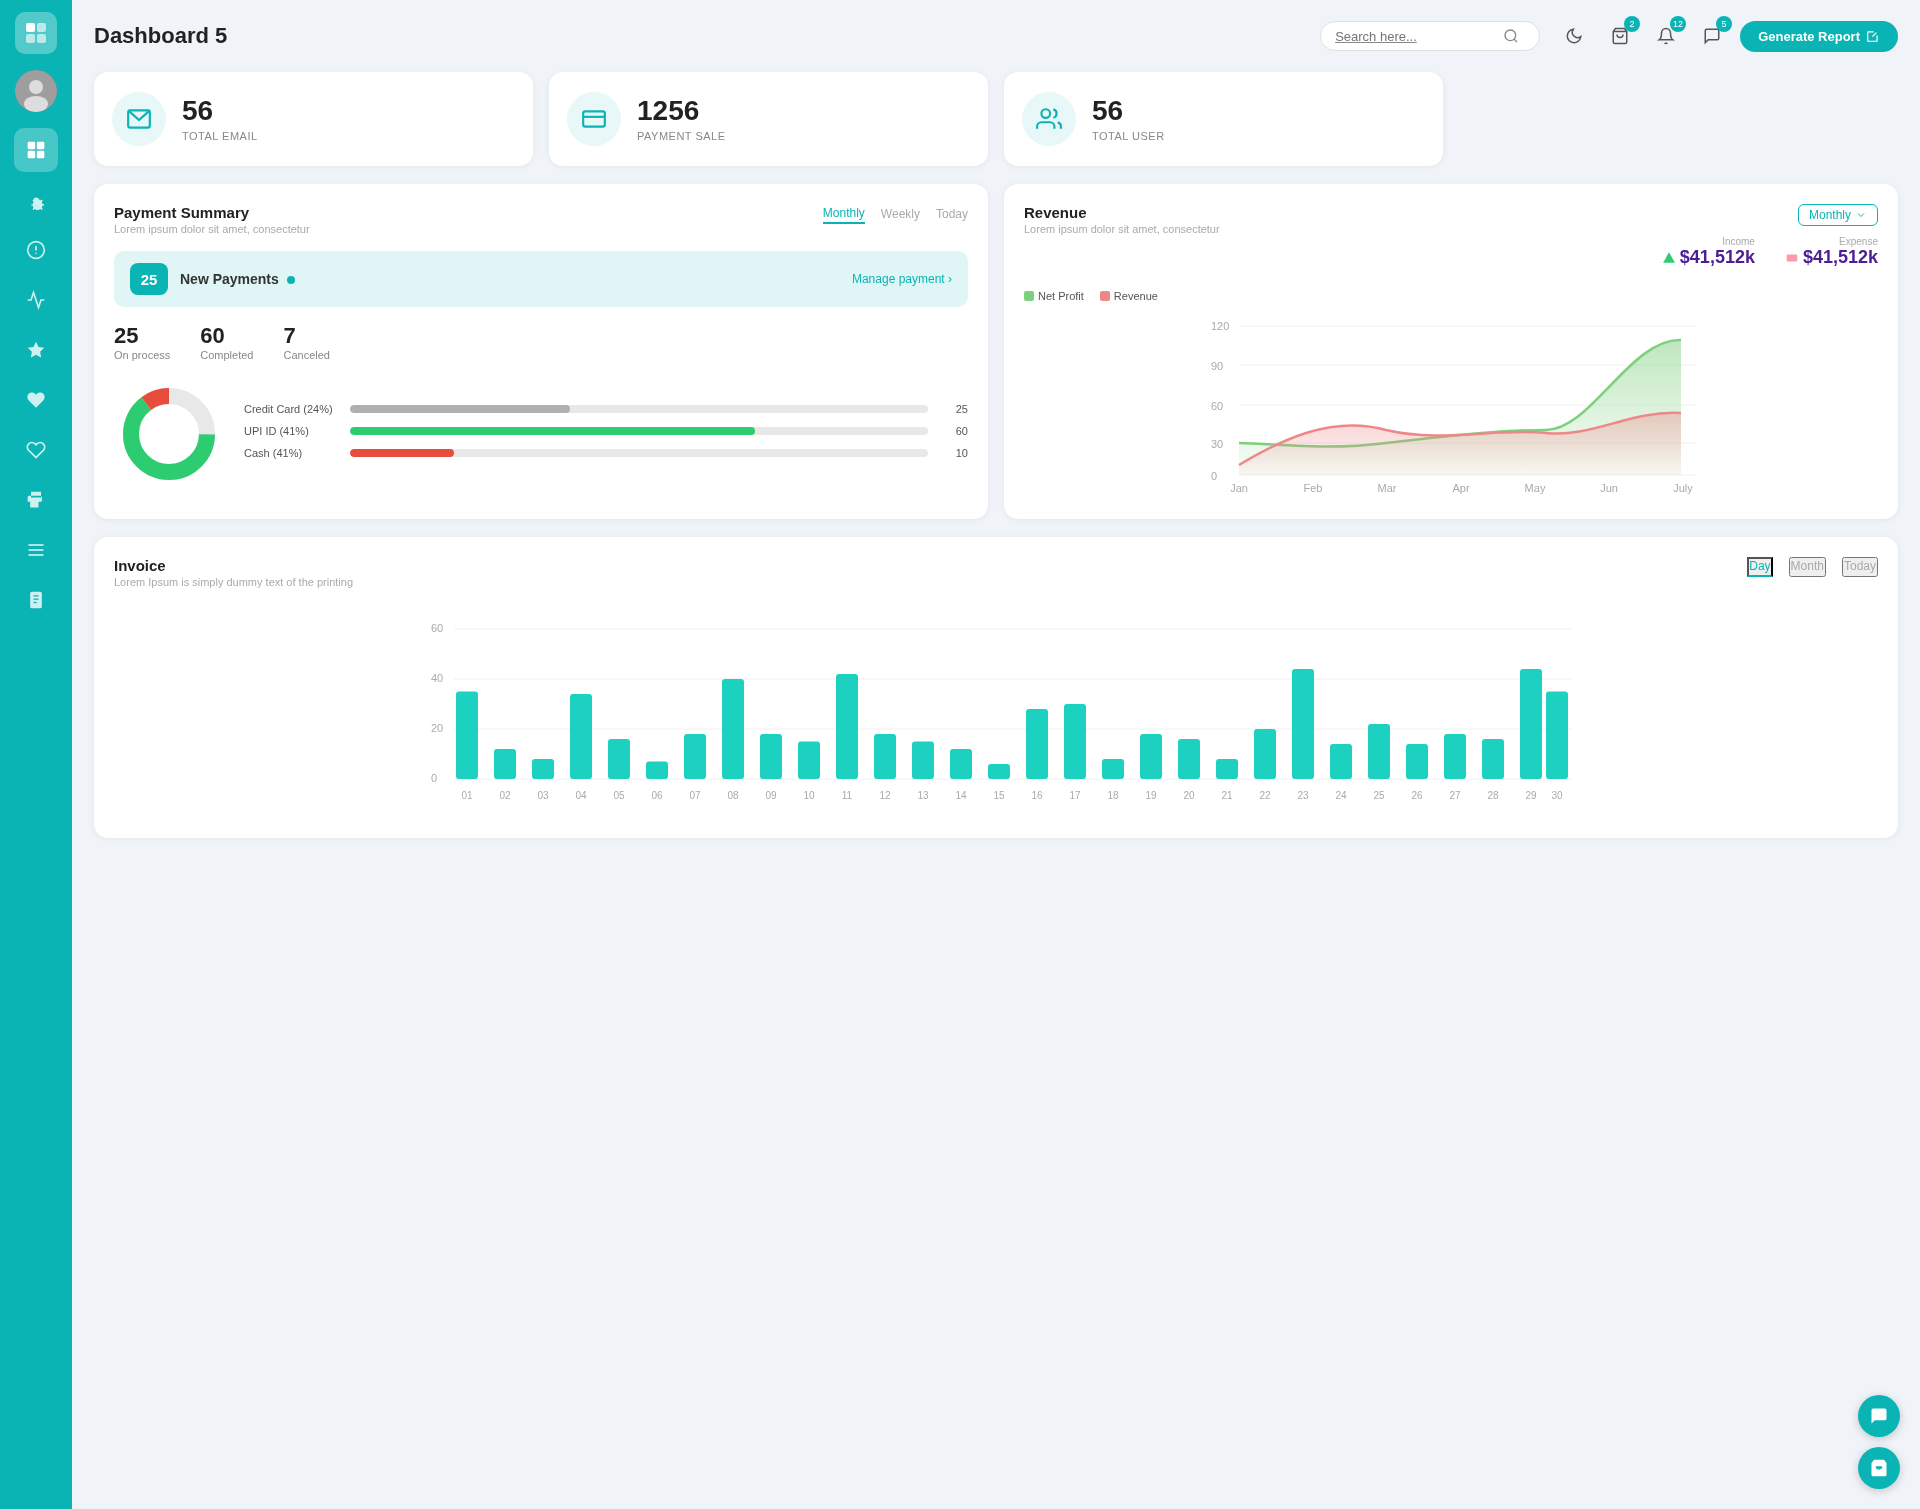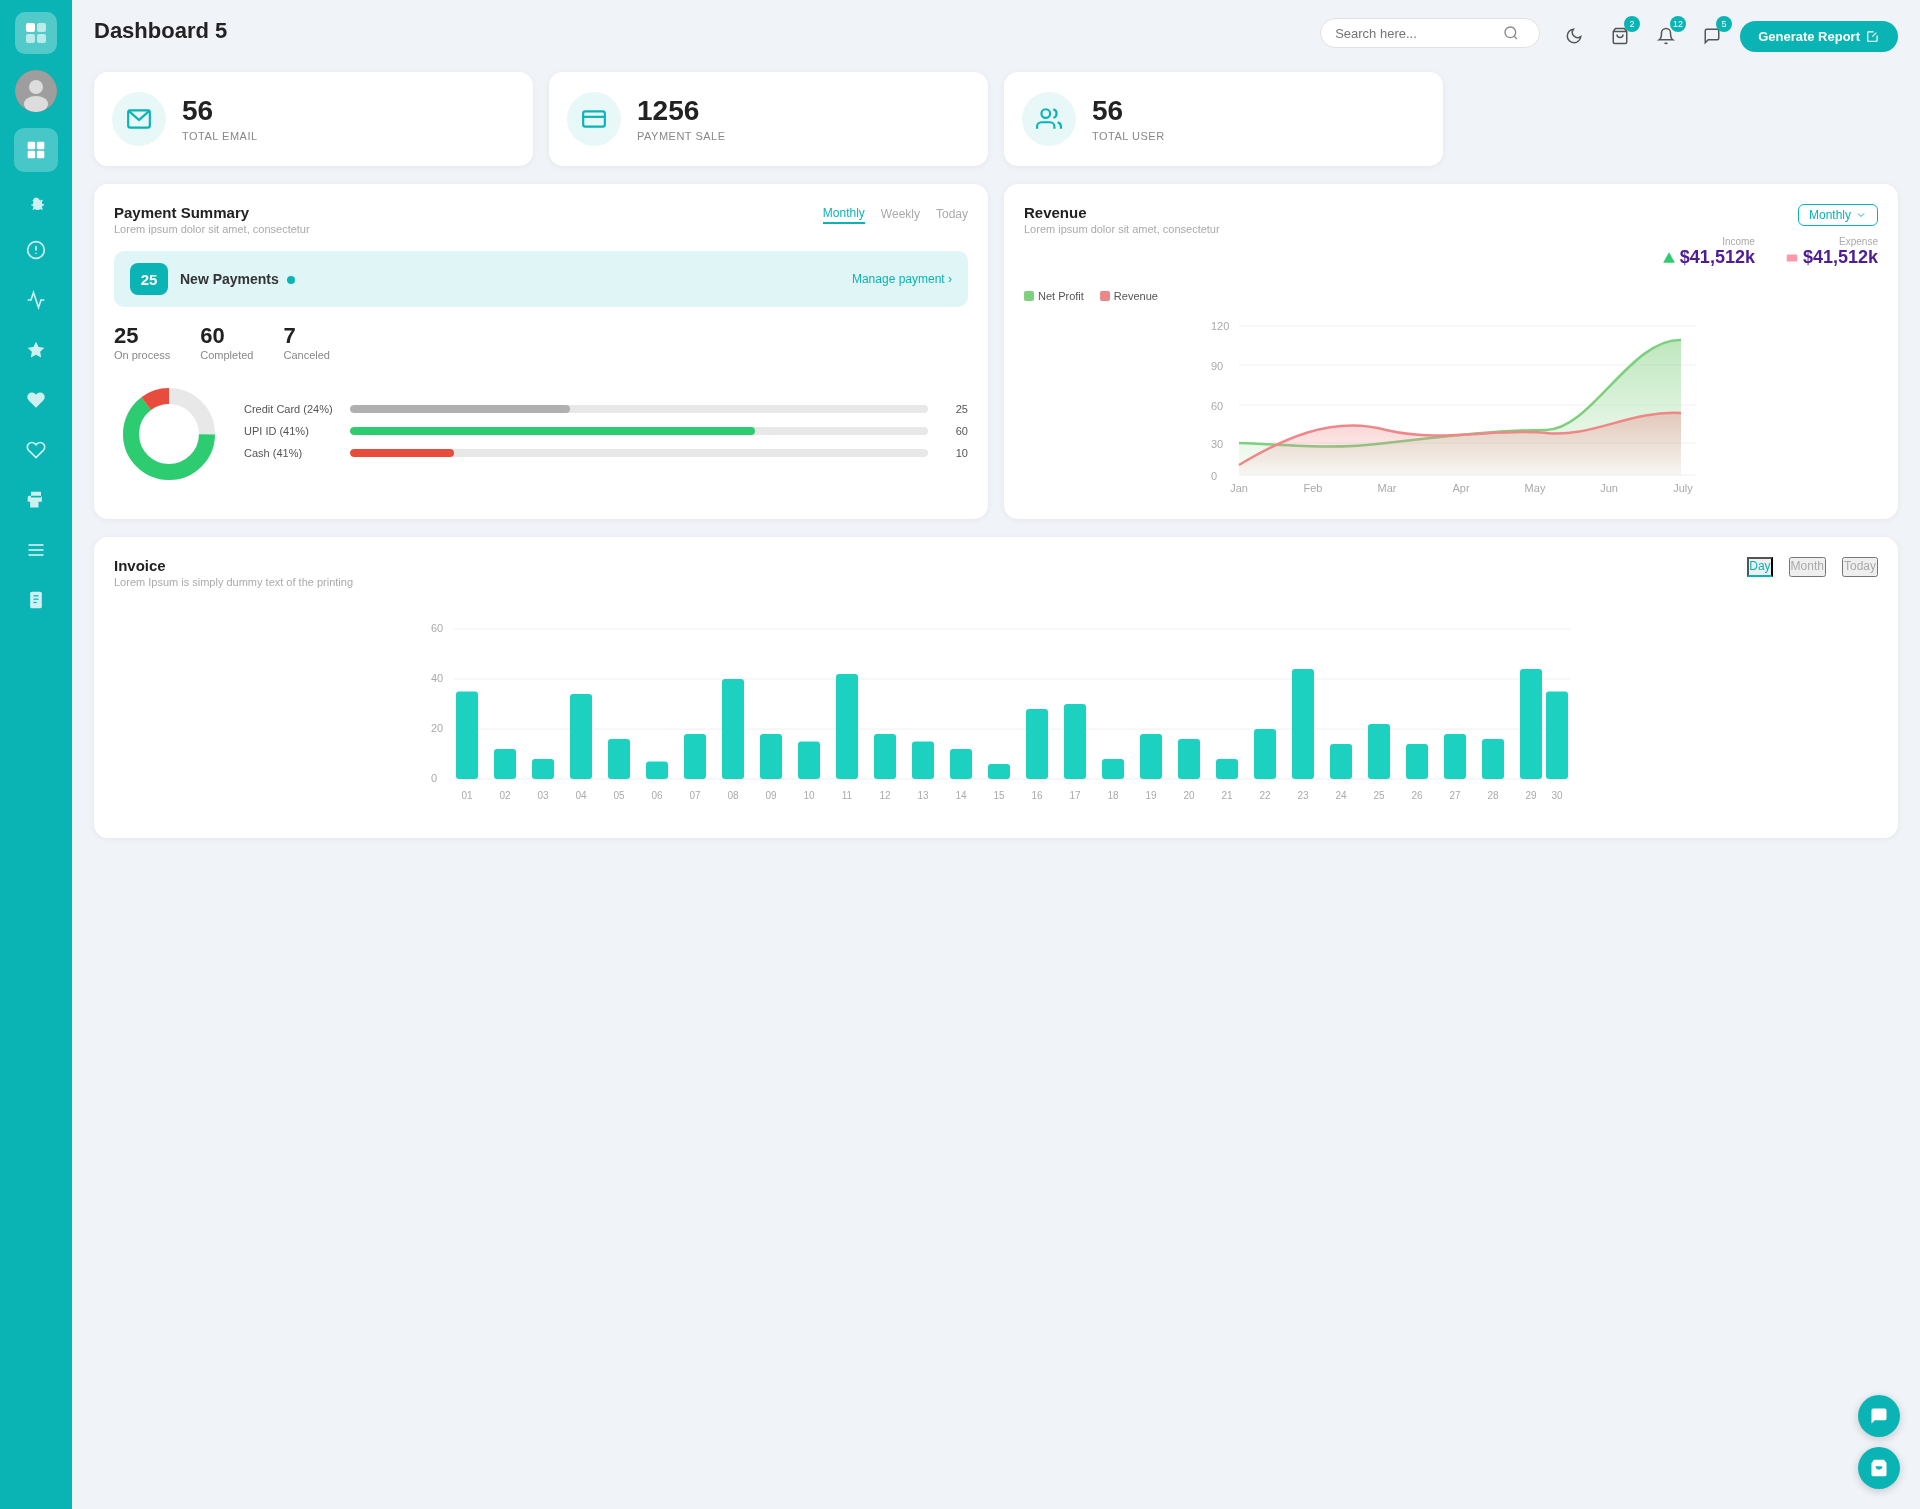--- a/index.html
+++ b/index.html
@@ -50,21 +50,21 @@
     
     .main {
       flex: 1;
       overflow-y: auto;
       padding: 18px 22px;
     }
 
     
     .header {
       display: flex;
-      align-items: flex-start;
+      align-items: center;
       margin-bottom: 18px;
       gap: 16px;
     }
     .header-title {
       font-size: 22px;
       font-weight: 700;
       color: #222;
       flex: 1;
     }
     .search-box {
@@ -75,20 +75,21 @@
       border-radius: 20px;
       padding: 6px 14px;
       gap: 8px;
       width: 220px;
     }
     .search-input {
       border: none; outline: none;
       font-size: 13px; color: #888;
       width: 160px;
       background: transparent;
+      text-decoration: underline;
     }
     .header-icons {
       display: flex; align-items: center; gap: 10px;
     }
     .icon-btn {
       width: 36px; height: 36px;
       border-radius: 50%;
       display: flex; align-items: center; justify-content: center;
       cursor: pointer;
       position: relative;

